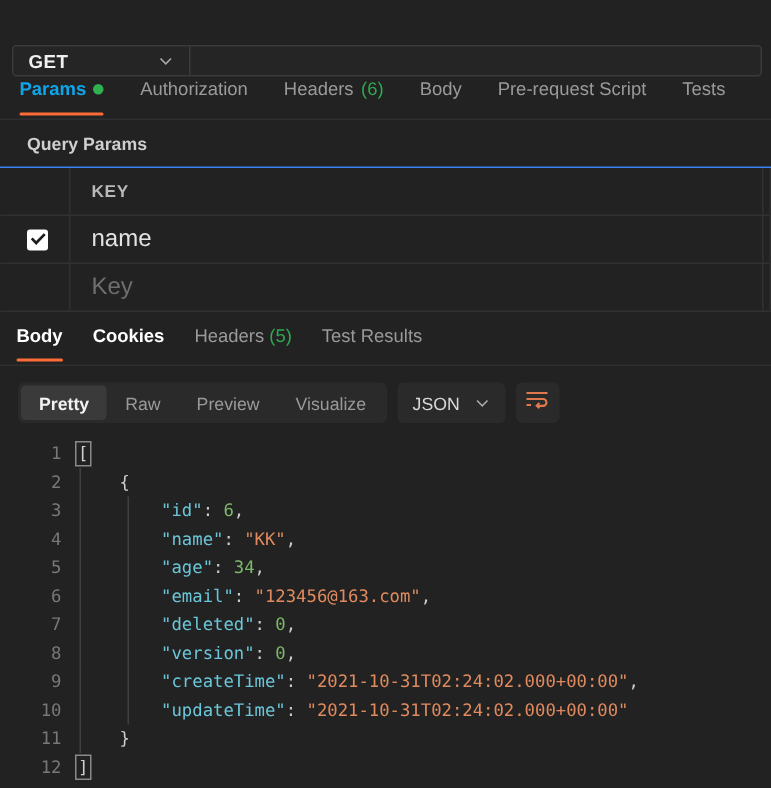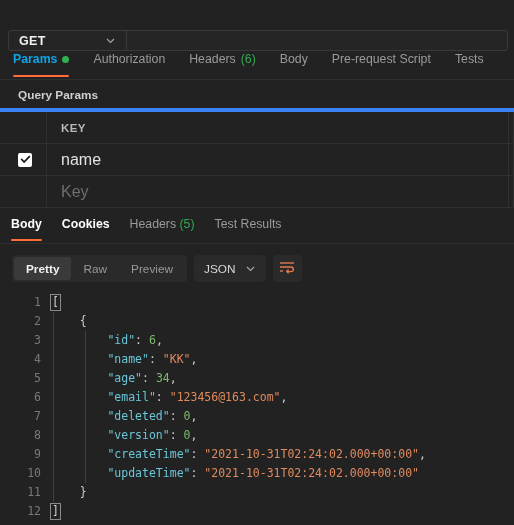--- a/index.html
+++ b/index.html
@@ -60,21 +60,21 @@
     height: 2px; background: #ff6c37; border-radius: 1px;
   }
   .rtab .count { color: #2fa84f; font-weight: normal; }
   .greendot { width: 7px; height: 7px; border-radius: 50%; background: #2fb14f; display: inline-block; }
 
   
   .qp-title {
     position: absolute; left: 0; top: 81px; width: 514px; height: 31px;
     display: flex; align-items: center; box-sizing: border-box;
     padding-left: 18px; font-size: 11.8px; font-weight: bold; color: #cfcfcf;
-    border-bottom: 4px solid #3b82f6;
+    border-bottom: 1px solid #3b82f6;
   }
   .ptable { position: absolute; left: 0; top: 112px; width: 514px; }
   .prow {
     display: flex; height: 32px; box-sizing: border-box;
     border-bottom: 1px solid #303030;
   }
   .pcell-check {
     width: 47px; flex: none; border-right: 1px solid #303030;
     border-left: 4px solid #222222;
     display: flex; align-items: center; justify-content: center;
@@ -247,20 +247,21 @@
     <div class="stab">
       <span>Test Results</span>
     </div>
   </div>
 
   <div class="fmt">
     <div class="seg">
       <div class="segbtn active">Pretty</div>
       <div class="segbtn">Raw</div>
       <div class="segbtn">Preview</div>
+      <div class="segbtn">Visualize</div>
     </div>
     <div class="jsonsel">
       <span>JSON</span>
       <span class="chev">
         <svg width="11" height="11" viewBox="0 0 11 11">
             <path d="M2 4 L5.5 7.5 L9 4" fill="none" stroke="#a8a8a8" stroke-width="1.1"></path>
           </svg>
       </span>
     </div>
     <div class="wrapbtn">

